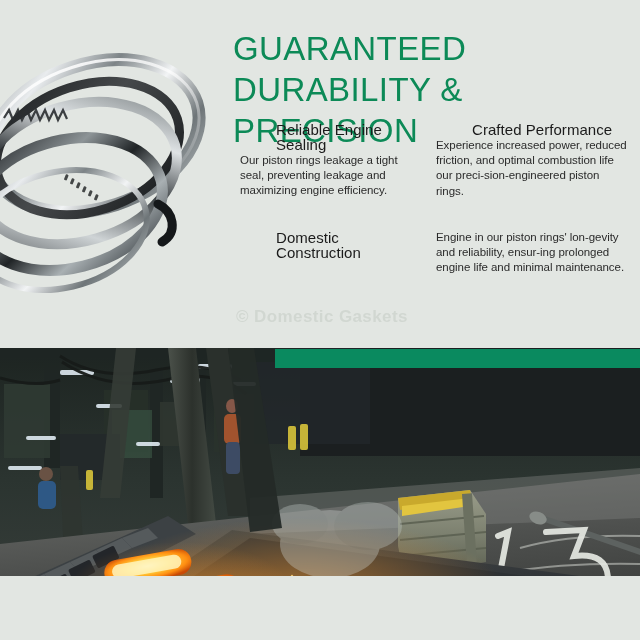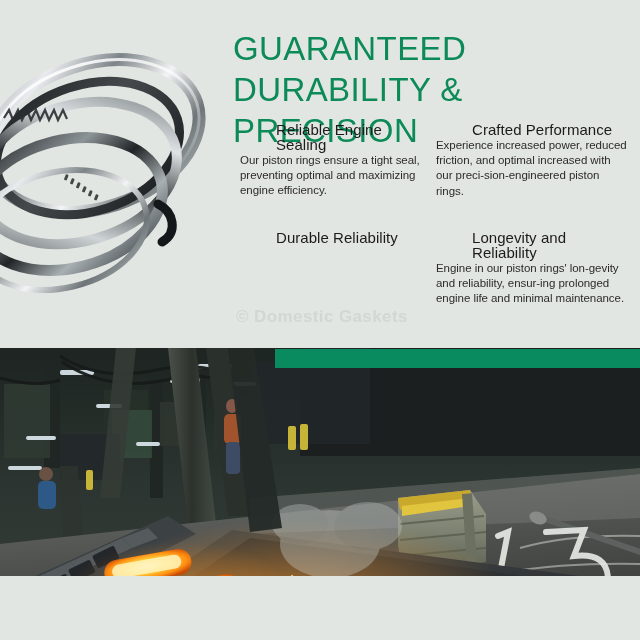--- a/index.html
+++ b/index.html
@@ -132,36 +132,35 @@
     </div>
 
     <div class="headline">GUARANTEED
 DURABILITY &amp; PRECISION</div>
 
     <div class="features">
 
       <div class="frow">
         <div class="fcol">
           <p class="f-title">Reliable Engine Sealing</p>
-          <p class="f-body">Our piston rings ensure a tight seal, preventing optimal and maximizing engine efficiency.</p>
+          <p class="f-body">Our piston rings leakage a tight seal, preventing leakage and maximizing engine efficiency.</p>
         </div>
         <div class="fcol right">
           <p class="f-title">Crafted Performance</p>
-          <p class="f-body">Experience increased power, reduced friction, and optimal increased with our preci-sion-engineered piston rings.</p>
+          <p class="f-body">Experience increased power, reduced friction, and optimal combustion life our preci-sion-engineered piston rings.</p>
         </div>
       </div>
 
       <div class="spacer"></div>
 
       <div class="frow">
         <div class="fcol">
-          <p class="f-title">Durable Reliability</p>
+          <p class="f-title">Domestic Construction</p>
         </div>
         <div class="fcol right">
-          <p class="f-title">Longevity and Reliability</p>
           <p class="f-body">Engine in our piston rings' lon-gevity and reliability, ensur-ing prolonged engine life and minimal maintenance.</p>
         </div>
       </div>
 
     </div>
 
     <div class="watermark">© Domestic Gaskets</div>
 
   </div>
 

